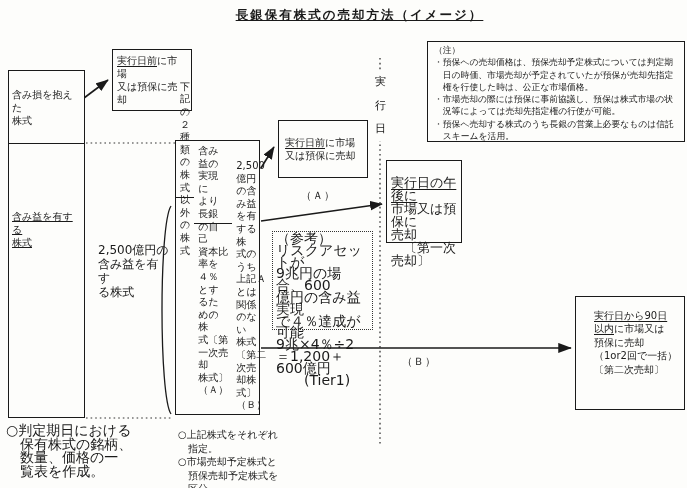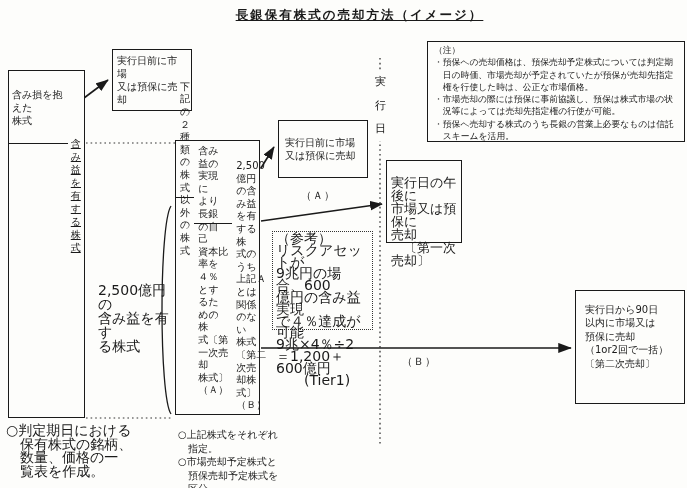--- a/index.html
+++ b/index.html
@@ -4,45 +4,45 @@
 <style>
   html,body{margin:0;padding:0;background:#e8e8e4;}
   #canvas{
     position:relative;width:687px;height:488px;background:#fdfdfb;
     font-family:"DejaVu Sans",sans-serif;color:#1a1a1a;overflow:hidden;
     border-bottom:2px solid #111;
   }
   .abs{position:absolute;}
   .pre{white-space:pre-line;}
   .box{border:1.6px solid #1a1a1a;background:#fdfdfb;box-sizing:border-box;}
-  .u{text-underline-offset:2px;text-decoration-thickness:1px;margin-top:47px;}
+  .u{text-decoration:underline;text-underline-offset:2px;text-decoration-thickness:1px;margin-top:47px;}
   #title{left:16px;top:7px;width:100%;text-align:center;font-size:12.5px;font-weight:bold;letter-spacing:2px;text-decoration:underline;}
   
   #note-box{left:427px;top:41px;width:258px;height:101px;padding:2px 4px 2px 6px;font-size:8.8px;line-height:12.3px;}
   .note-item{padding-left:1em;text-indent:-1em;}
   
-  #held-box{left:8px;top:70px;width:77px;height:348px;border:1.8px solid #1a1a1a;background:#fdfdfb;box-sizing:border-box;display:flex;flex-direction:row;}
+  #held-box{left:8px;top:70px;width:77px;height:348px;border:1.8px solid #1a1a1a;background:#fdfdfb;box-sizing:border-box;display:flex;flex-direction:column;}
   #held-top{height:73px;border-bottom:1.6px solid #1a1a1a;display:flex;align-items:center;padding:0 3px;box-sizing:border-box;}
   #held-bottom{flex:1;padding:66px 3px 0 3px;box-sizing:border-box;text-decoration:underline;}
   .cell-text{font-size:10px;line-height:13px;}
   
   #presale-top{left:112px;top:49px;width:80px;height:62px;display:flex;align-items:center;padding:0 4px;}
   #presale-mid{left:278px;top:120px;width:90px;height:58px;display:flex;align-items:center;padding:0 6px;}
   
   #cat-box{left:175px;top:140px;width:85px;height:275px;border:1.8px solid #1a1a1a;background:#fdfdfb;box-sizing:border-box;display:flex;flex-direction:row;}
   #cat-seg1{height:57px;border-bottom:1.6px solid #1a1a1a;display:flex;align-items:center;padding:0 4px;box-sizing:border-box;}
   #cat-seg2{height:83px;border-bottom:1.6px solid #1a1a1a;padding:4px 4px 0 4px;box-sizing:border-box;font-family:Liberation Serif, serif;}
   #cat-seg3{flex:1;padding:19px 4px 0 4px;box-sizing:border-box;}
   .cat-text{font-size:10px;line-height:12.6px;}
-  #brace-label{left:98px;top:243px;width:72px;font-size:14px;line-height:14px;margin-top:40px;}
+  #brace-label{left:98px;top:243px;width:72px;font-size:12px;line-height:14px;}
   
   #exec-label{left:373px;top:70px;width:15px;background:#fdfdfb;text-align:center;font-size:11px;line-height:23.5px;}
   
   #afternoon-box{left:386px;top:160px;width:76px;height:83px;padding:15px 3px 0 4px;font-size:13px;line-height:13px;}
-  #ninety-box{left:575px;top:290px;width:110px;height:114px;padding:12px 3px 0 9px;font-size:10px;line-height:13.4px;}
+  #ninety-box{left:575px;top:296px;width:110px;height:114px;padding:12px 3px 0 18px;font-size:10px;line-height:13.4px;}
   
   #ref-box{left:272px;top:231px;width:101px;height:99px;border:1.5px dotted #333;background:#fdfdfb;box-sizing:border-box;padding:1px 3px;font-size:14px;line-height:11.8px;}
   
   .route-label{font-size:10.5px;letter-spacing:1px;}
   #label-a{left:301px;top:189px;}
   #label-b{left:402px;top:355px;}
   
   #bottom-left-note{left:6px;top:424px;width:135px;font-size:14px;line-height:13.6px;}
   #bottom-mid-note{left:178px;top:428px;width:145px;font-size:10px;line-height:13.6px;}
   #wires{left:0;top:0;width:687px;height:488px;pointer-events:none;}

